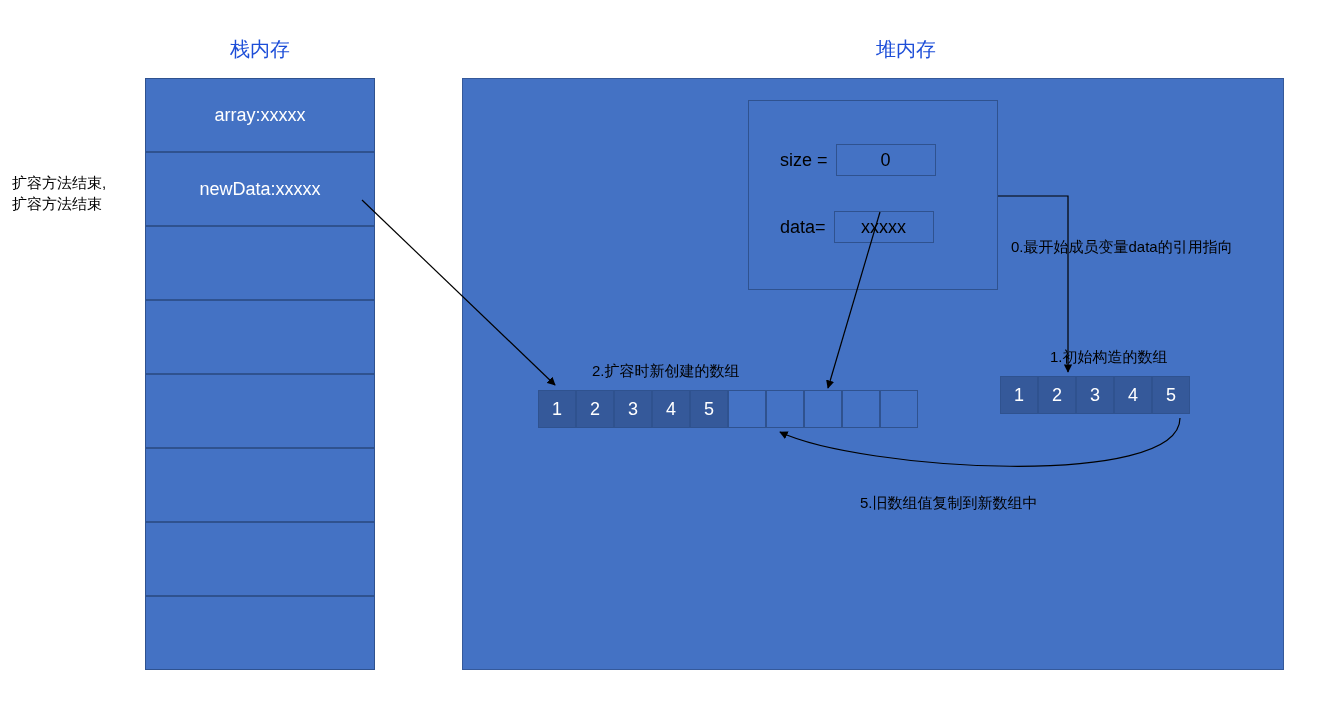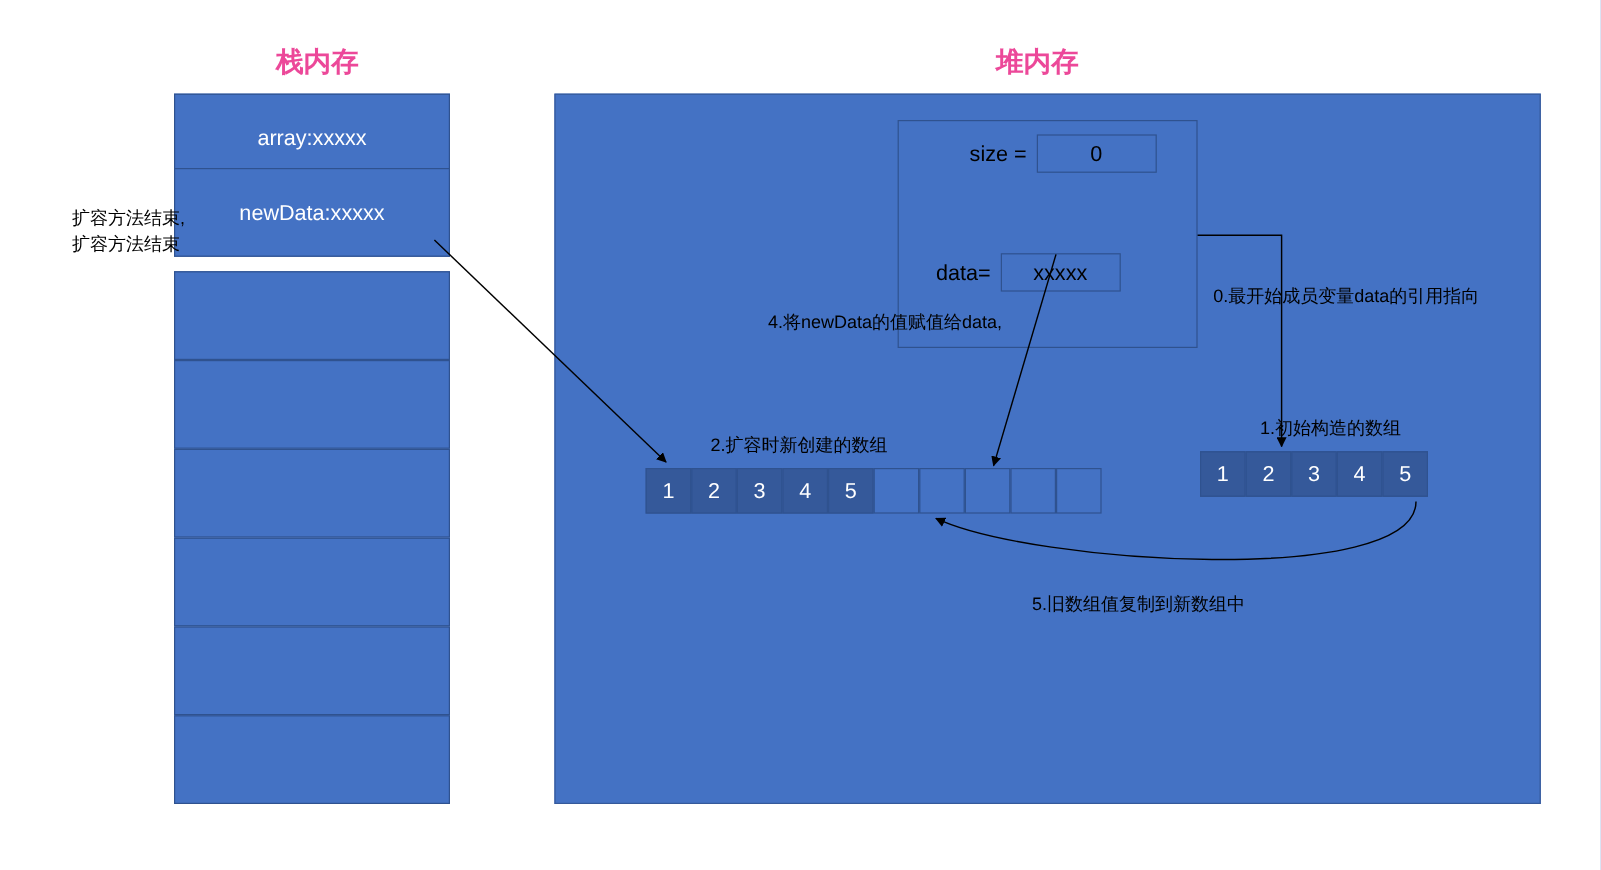--- a/index.html
+++ b/index.html
@@ -13,23 +13,22 @@
     font-size: 16px;
     color: #000;
   }
   .blue-box {
     background: #4472c4;
     border: 1px solid #35599a;
     position: absolute;
   }
   .title {
     position: absolute;
-    font-size: 23px;
-    color: #ec4899;
-    font-weight: bold;
+    font-size: 20px;
+    color: #1d4ed8;
   }
   .stack-cell {
     position: absolute;
     left: 145px;
     width: 230px;
     height: 74px;
     background: #4472c4;
     border: 1px solid #2f528f;
     color: #fff;
     display: flex;
@@ -39,21 +38,20 @@
   }
   .underline-u {
     text-decoration-color: #c00000;
     text-decoration-style: wavy;
   }
   .side-note {
     position: absolute;
     font-size: 15px;
     color: #000;
     line-height: 1.4;
-    margin-left: 48px;
   }
   .obj-box {
     position: absolute;
     border: 1px solid #2f528f;
   }
   .field-row {
     position: absolute;
     display: flex;
     align-items: center;
     color: #000;
@@ -99,57 +97,56 @@
     left: 0; top: 0;
     width: 1334px;
     height: 725px;
     pointer-events: none;
   }
 </style>
 </head>
 <body>
 
 <div class="title" style="left:230px; top:36px;">栈内存</div>
-<div class="title" style="left:830px; top:36px;">堆内存</div>
+<div class="title" style="left:876px; top:36px;">堆内存</div>
 
 <div class="stack-cell" style="top:78px;">
   <span class="underline-u">array:xxxxx</span>
 </div>
-<div class="stack-cell" style="top:140px;">
+<div class="stack-cell" style="top:152px;">
   <span class="underline-u">newData:xxxxx</span>
 </div>
 <div class="stack-cell" style="top:226px;"></div>
 <div class="stack-cell" style="top:300px;"></div>
 <div class="stack-cell" style="top:374px;"></div>
 <div class="stack-cell" style="top:448px;"></div>
 <div class="stack-cell" style="top:522px;"></div>
 <div class="stack-cell" style="top:596px;"></div>
 
 <div class="side-note" style="left:12px; top:172px;">
   <div>扩容方法结束,</div>
   <div>扩容方法结束</div>
 </div>
 
 <div class="blue-box" style="left:462px; top:78px; width:822px; height:592px;"></div>
 
 <div class="obj-box" style="left:748px; top:100px; width:250px; height:190px;"></div>
 
-<div class="field-row" style="left:780px; top:112px;margin-left:28px;">
+<div class="field-row" style="left:780px; top:144px;">
   <span>size = </span>
   <span class="val">0</span>
 </div>
 <div class="field-row" style="left:780px; top:180px;margin-top:31px;">
   <span>data= </span>
   <span class="val">
     <span class="underline-u">xxxxx</span>
   </span>
 </div>
 
 <div class="label" style="left:640px; top:258px; line-height:1.4;">
-  <div>4.将<span class="underline-u">newData</span>的值赋值给data,</div>
 </div>
 
 <div class="label" style="left:990px; top:238px;margin-left:21px;">0.最开始成员变量data的引用指向</div>
 
 <div class="label" style="left:592px; top:362px;text-align:right;">2.扩容时新创建的数组</div>
 
 <div class="label" style="left:1050px; top:348px;">1.初始构造的数组</div>
 
 <div class="arr" style="left:538px; top:390px;">
   <div class="cell">1</div>

